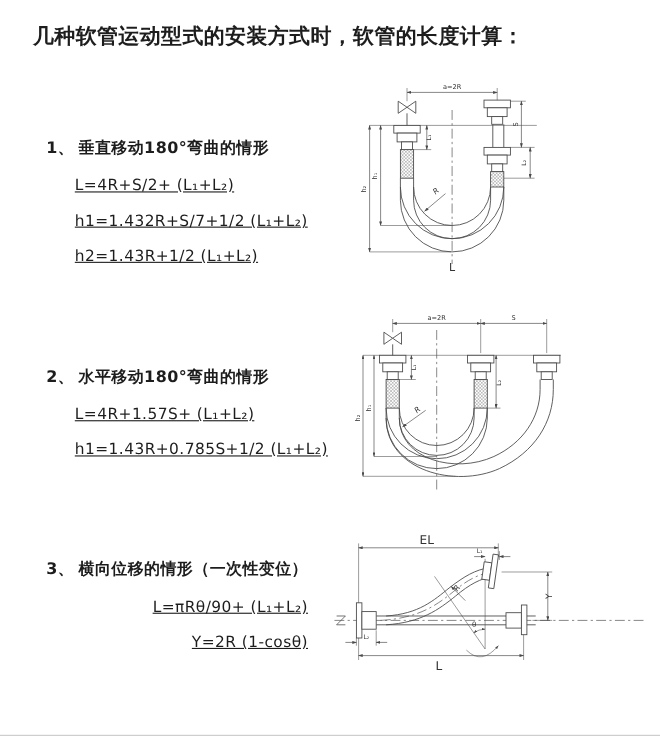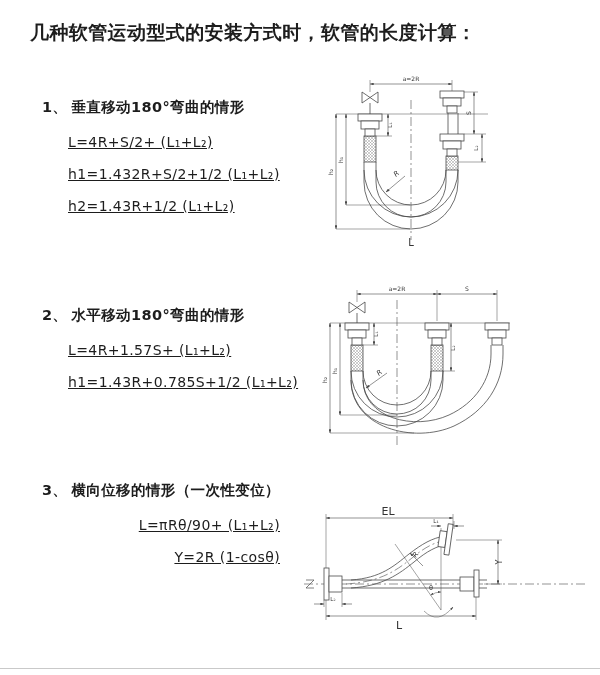--- a/index.html
+++ b/index.html
@@ -5,48 +5,48 @@
   html,body{margin:0;padding:0;}
   body{
     width:600px;height:675px;position:relative;background:#ffffff;
     font-family:"DejaVu Sans","Liberation Sans",sans-serif;
     color:#1d1d1d;overflow:hidden;
   }
   .page-title{
     position:absolute;left:30px;top:20px;
     font-size:19px;font-weight:700;letter-spacing:0.4px;white-space:nowrap;
   }
-  .section{position:absolute;left:42px;}
+  .section{position:absolute;left:42px;margin-top:27px;}
   .sec-1{top:98px;}
   .sec-2{top:306px;}
   .sec-3{top:481px;text-align:right;}
   .sec-heading{font-size:14.5px;font-weight:600;letter-spacing:0.4px;height:22px;white-space:nowrap;}
   .sec-number{margin-right:4px;}
   .formulas{margin:6px 0 0 26px;text-decoration:underline;}
   .formula-line{font-size:14px;line-height:32px;letter-spacing:0.4px;white-space:nowrap;}
   .diagram{position:absolute;}
   .dia-1{left:312px;top:66px;}
   .dia-2{left:312px;top:276px;}
-  .dia-3{left:296px;top:498px;}
+  .dia-3{left:296px;top:478px;}
   svg{display:block;}
   svg text{font-family:"DejaVu Sans","Liberation Sans",sans-serif;fill:#333;}
   .bottom-rule{position:absolute;left:0;top:668px;width:600px;height:1px;background:#c9c9c9;}
 </style>
 </head>
 <body>
 
 <div class="page-title">几种软管运动型式的安装方式时，软管的长度计算：</div>
 
 <div class="section sec-1">
   <div class="sec-heading">
     <span class="sec-number">1、</span><span>垂直移动180°弯曲的情形</span>
   </div>
   <div class="formulas">
     <div class="formula-line">L=4R+S/2+ (L₁+L₂)</div>
-    <div class="formula-line">h1=1.432R+S/2+1/2 (L₁+L₂)</div>
+    <div class="formula-line">h1=1.432R+S/7+1/2 (L₁+L₂)</div>
     <div class="formula-line">h2=1.43R+1/2 (L₁+L₂)</div>
   </div>
 </div>
 
 <div class="diagram dia-1">
 <svg width="288" height="192" viewBox="0 0 288 192">
   <defs>
     <marker id="ar1" viewBox="0 0 6 4" refX="5.5" refY="2" markerWidth="7" markerHeight="4.5" orient="auto-start-reverse">
       <path d="M0,0 L6,2 L0,4 Z" fill="#4a4a4a"></path>
     </marker>

